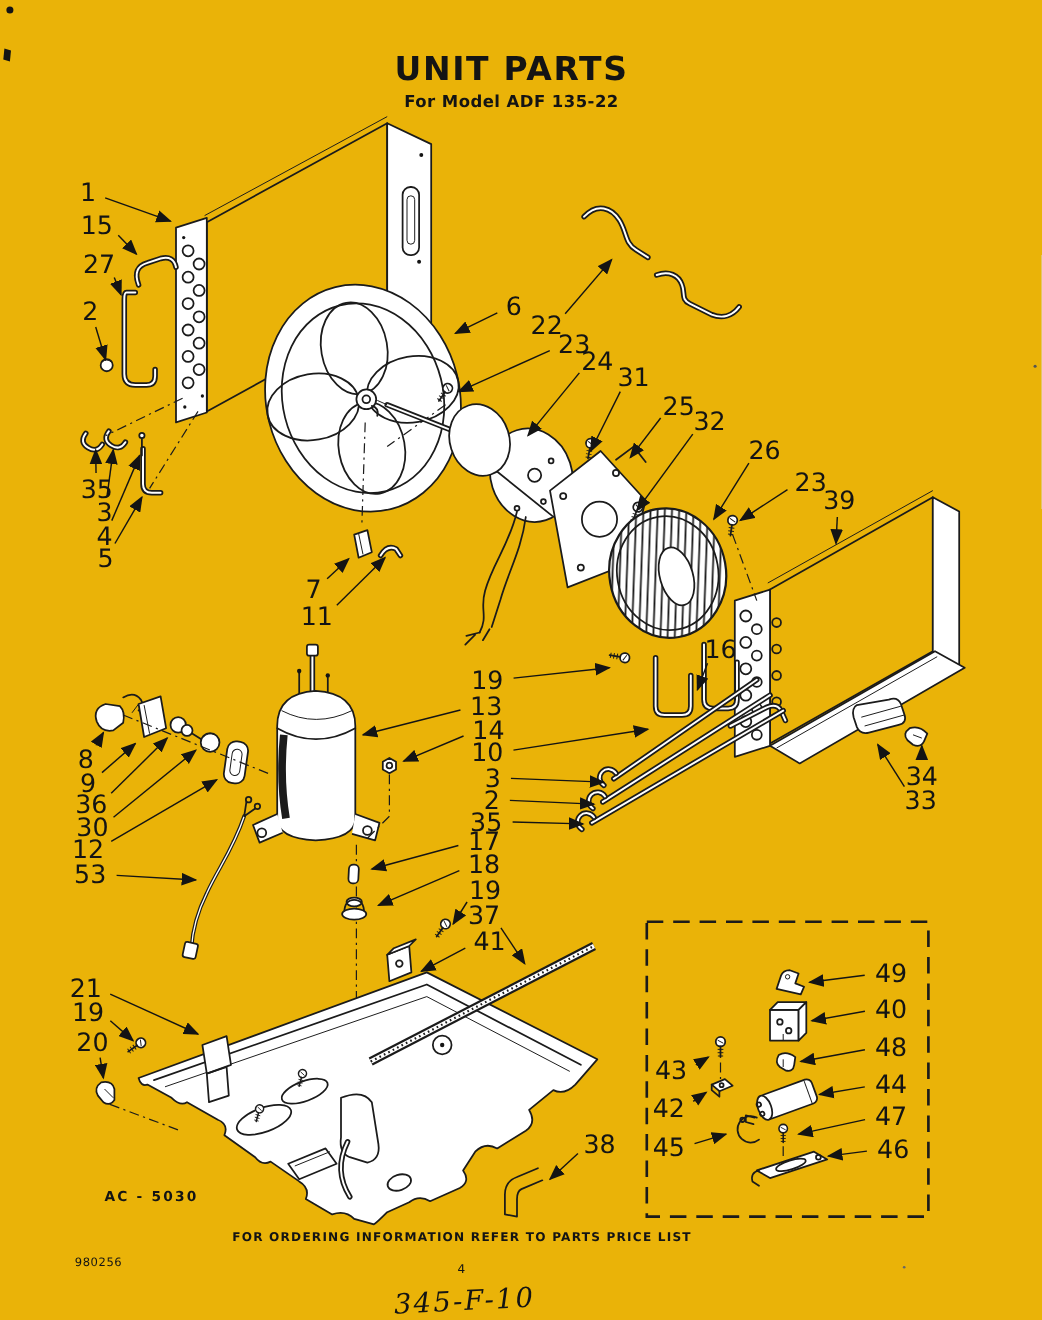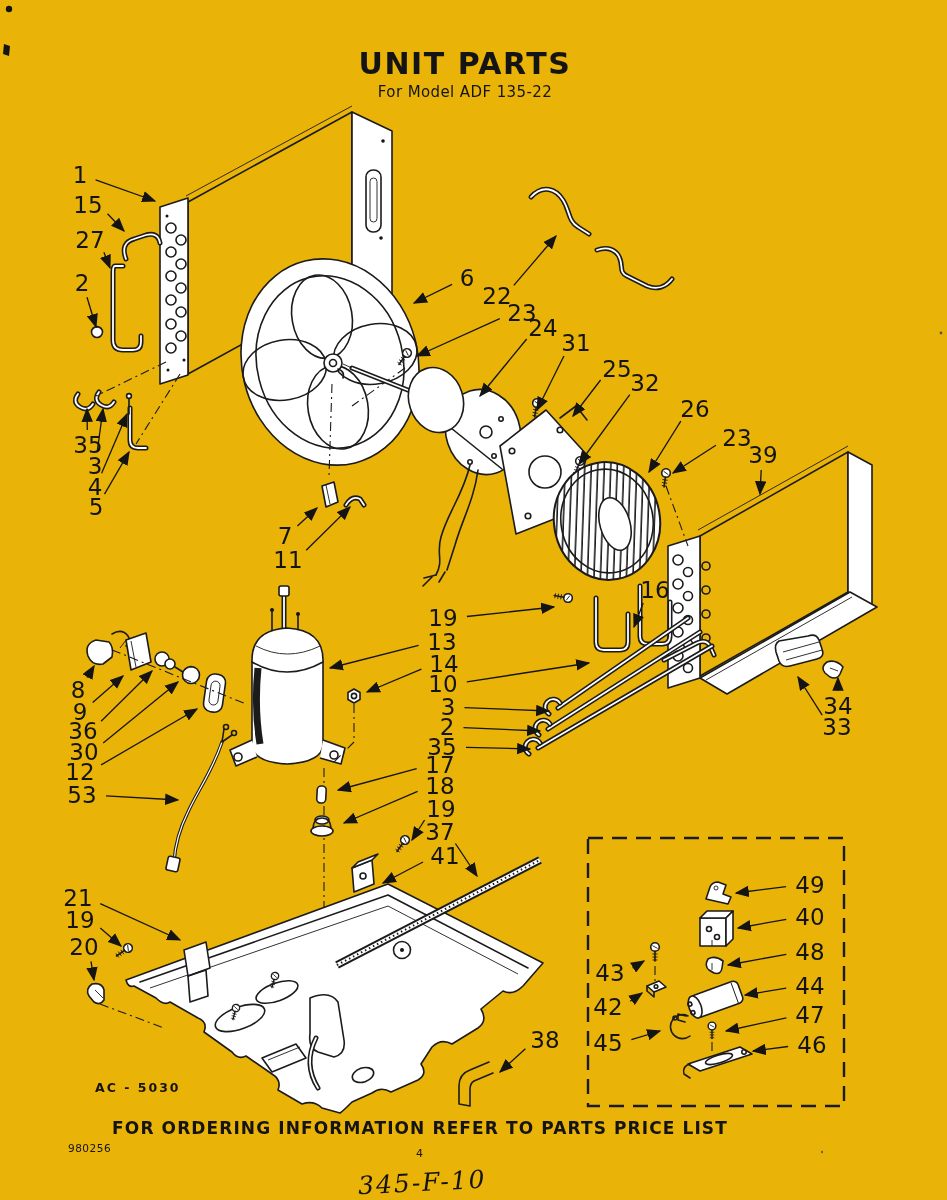--- a/index.html
+++ b/index.html
@@ -2,22 +2,22 @@
 <html><head>
 <meta charset="utf-8">
 <style>
   html,body{margin:0;padding:0;background:#dcdcd8;}
   .page{position:relative;width:947px;height:1200px;margin:0 auto;background:#eab308;
         font-family:"DejaVu Sans",sans-serif;color:#141414;overflow:hidden;}
   .page>svg{position:absolute;left:0;top:0;}
   .abs{position:absolute;white-space:nowrap;}
   .ctr{transform:translateX(-50%);}
   .title{font-size:30px;font-weight:800;letter-spacing:1.5px;}
-  .subtitle{font-size:15px;font-weight:400;letter-spacing:.4px;}
-  .ordering{font-size:17px;font-weight:700;letter-spacing:1.1px;}
+  .subtitle{font-size:15px;font-weight:700;letter-spacing:.4px;}
+  .ordering{font-size:11px;font-weight:700;letter-spacing:1.1px;}
   .pagenum{font-size:11px;font-weight:400;}
   .docnum{font-size:10.5px;letter-spacing:.5px;}
   .drawnum{font-size:12.5px;font-weight:700;letter-spacing:2px;}
   .plate{font-family:"DejaVu Serif",serif;font-style:italic;font-size:25px;
          transform:rotate(-3deg);letter-spacing:2px;}
   
   .s{stroke:#1b1b1b;stroke-width:1.6;fill:none;stroke-linecap:round;stroke-linejoin:round;}
   .sw{stroke:#1b1b1b;stroke-width:1.6;fill:#fff;stroke-linejoin:round;}
   .thin{stroke:#1b1b1b;stroke-width:.9;fill:none;}
   .tube{stroke:#1b1b1b;stroke-width:5;fill:none;stroke-linecap:round;stroke-linejoin:round;}

